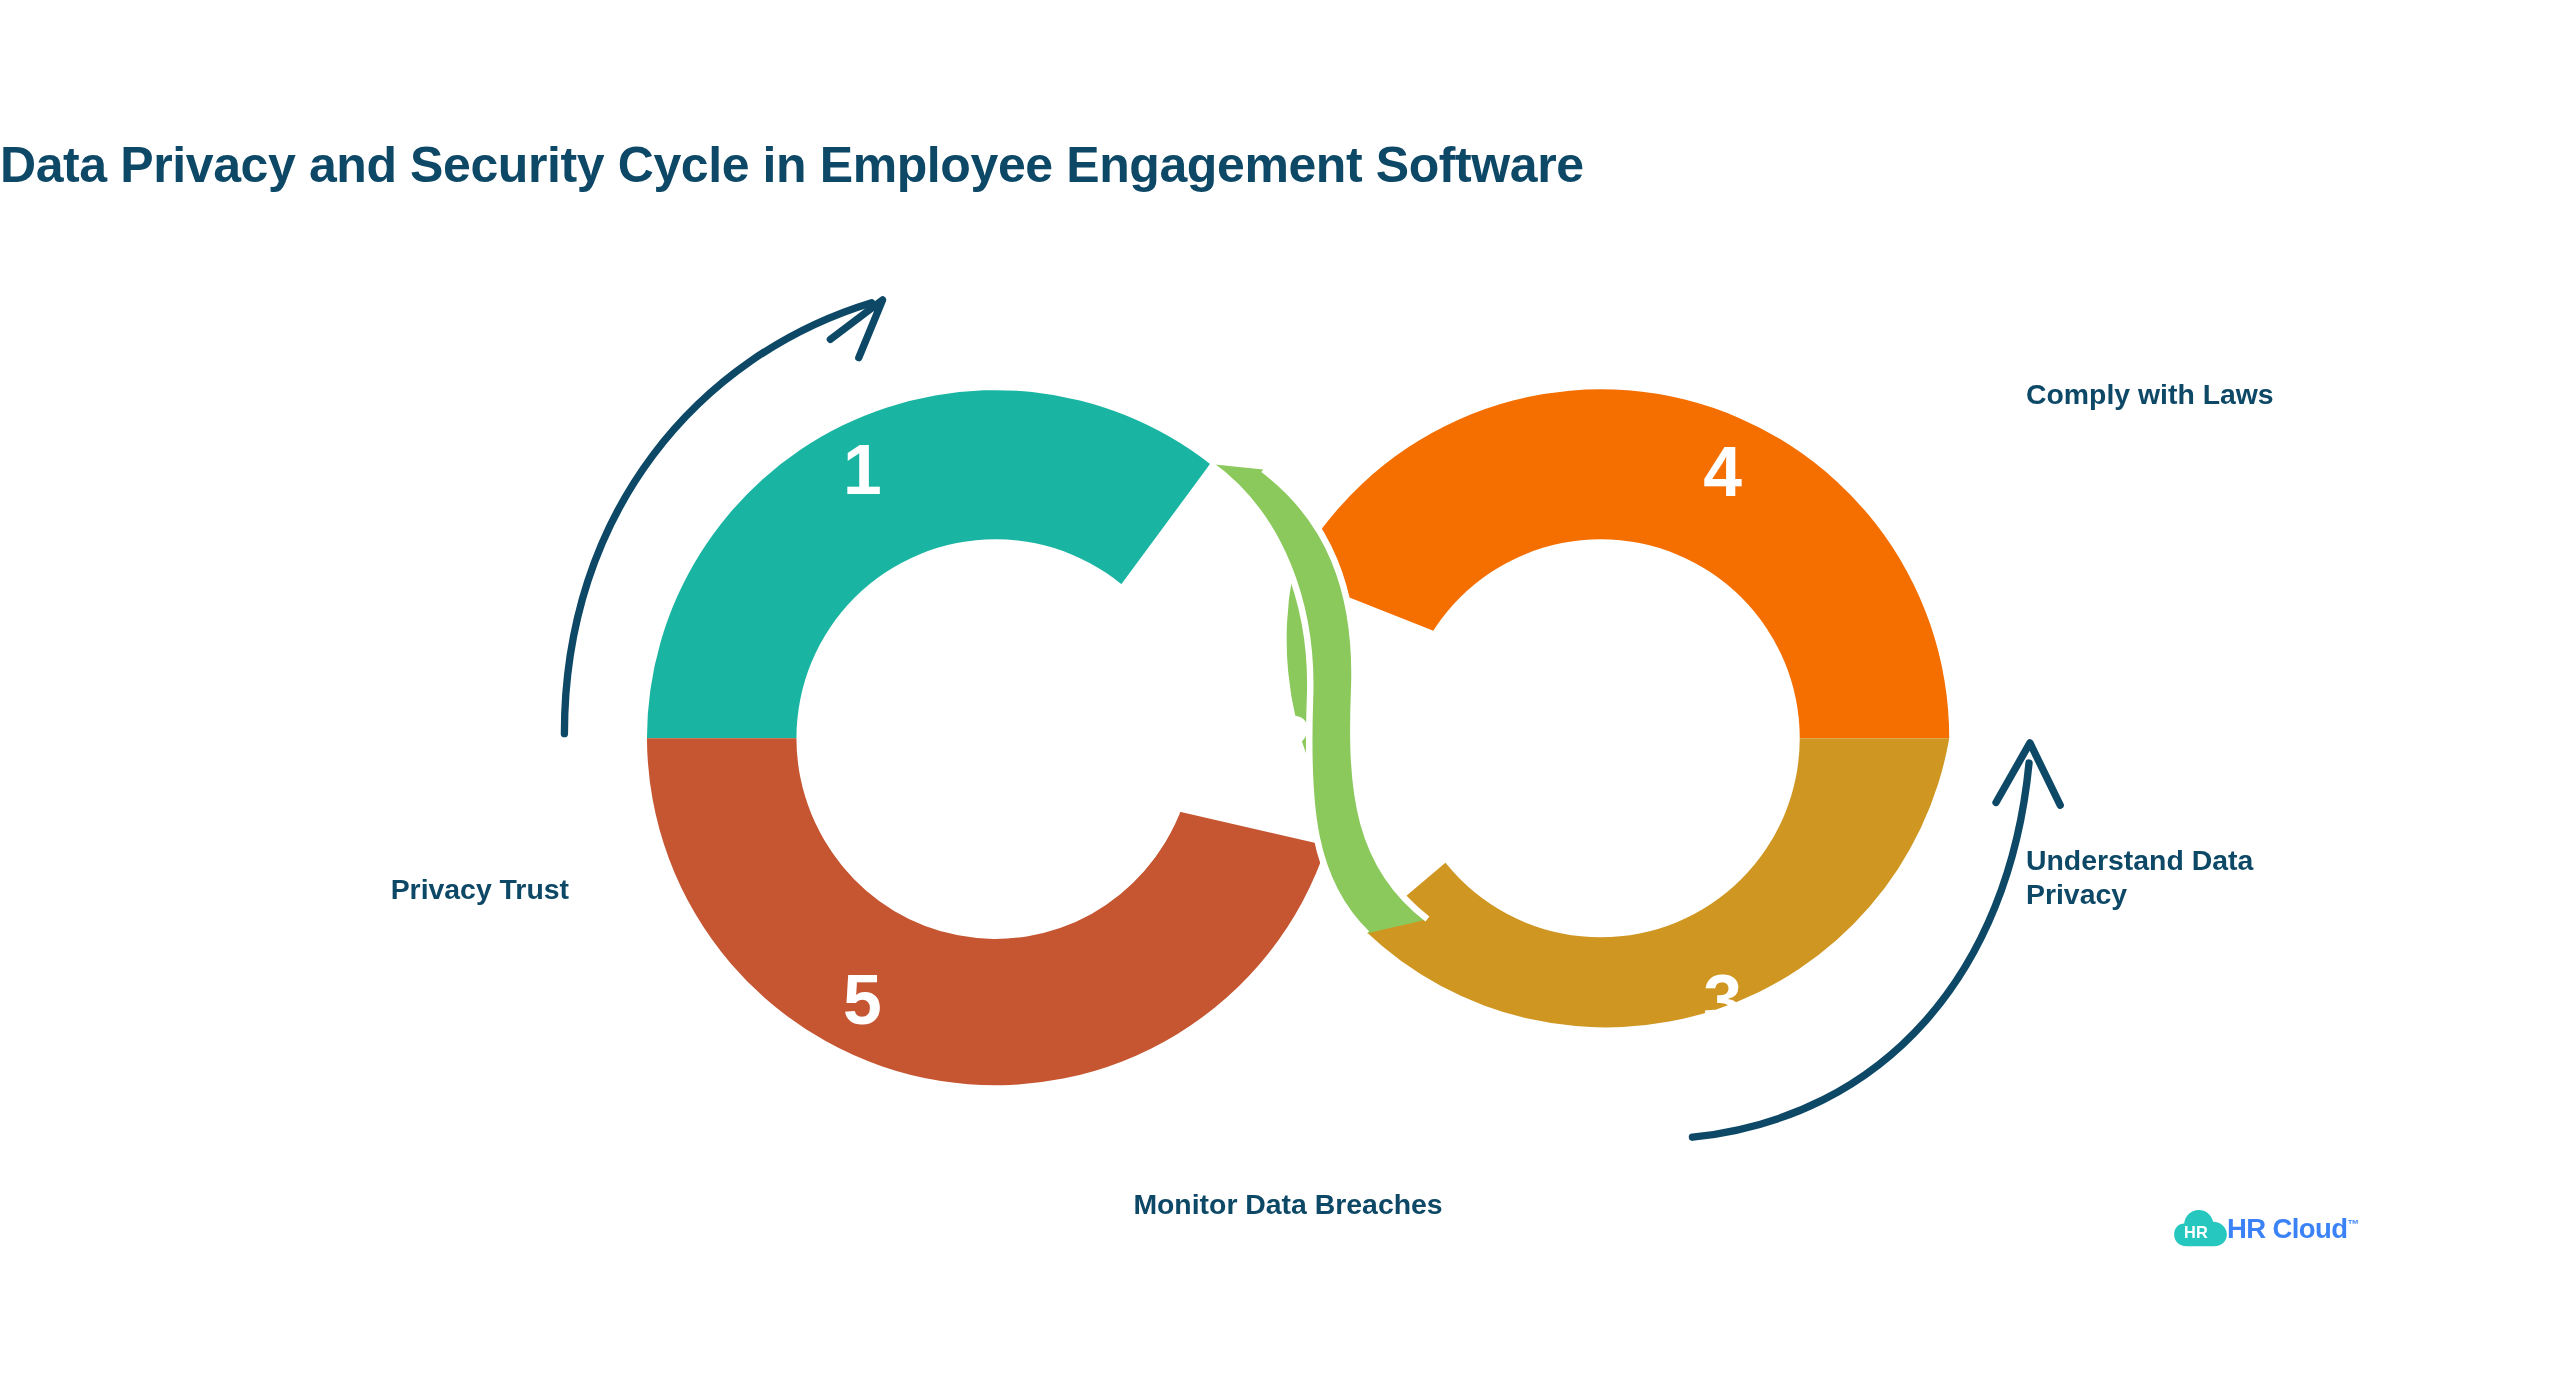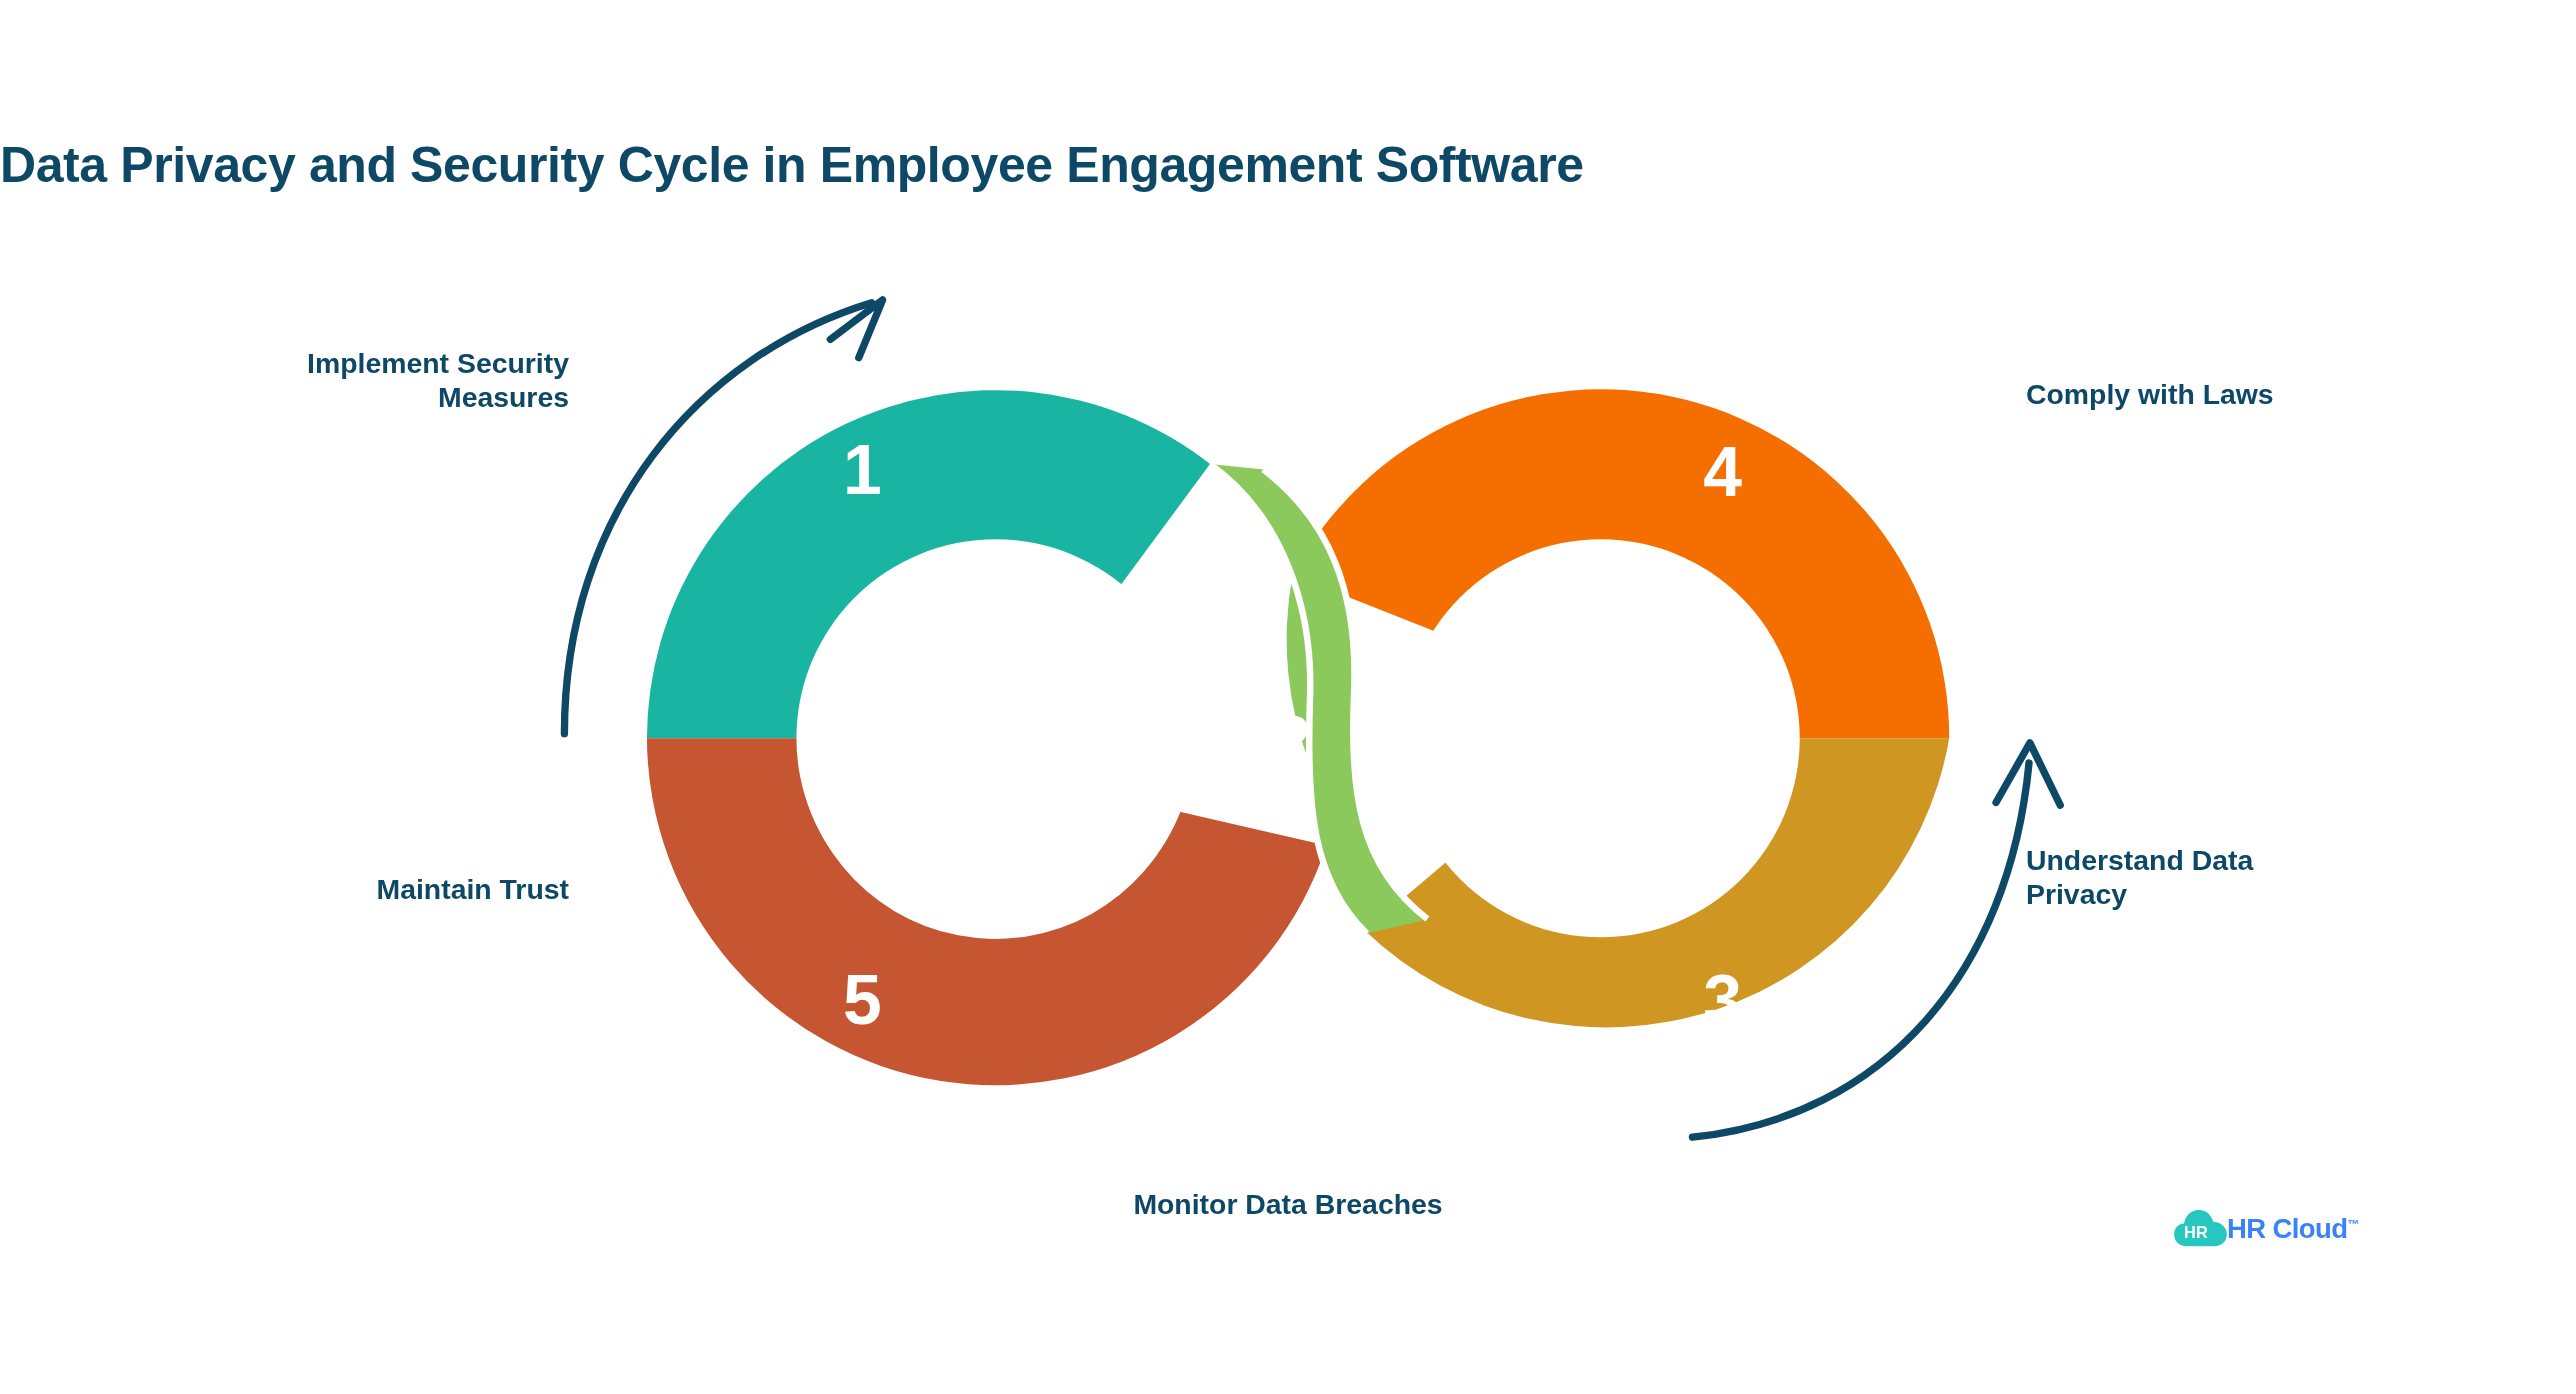--- a/index.html
+++ b/index.html
@@ -162,24 +162,22 @@
       <path fill="none" stroke="#0d4866" stroke-width="8" stroke-linecap="round" stroke-linejoin="round" d="M 905 370 L 962 327 L 936 390"></path>
     </g>
 
     <g>
       <path fill="none" stroke="#0d4866" stroke-width="8" stroke-linecap="round" d="M 1845 1240
                C 2055 1218 2190 1060 2212 832"></path>
       <path fill="none" stroke="#0d4866" stroke-width="8" stroke-linecap="round" stroke-linejoin="round" d="M 2176 875 L 2213 810 L 2246 878"></path>
     </g>
   </svg>
 
-  <div class="cyclelabel" id="label-1">Implement Security
-Measures</div>
 
-  <div class="cyclelabel" id="label-5">Maintain Trust</div>
+  <div class="cyclelabel" id="label-5">Privacy Trust</div>
 
   <div class="cyclelabel" id="label-2">Monitor Data Breaches</div>
 
   <div class="cyclelabel" id="label-4">Comply with Laws</div>
 
   <div class="cyclelabel" id="label-3">Understand Data
 Privacy</div>
 
   <div class="logo">
     <span class="logo-mark">

